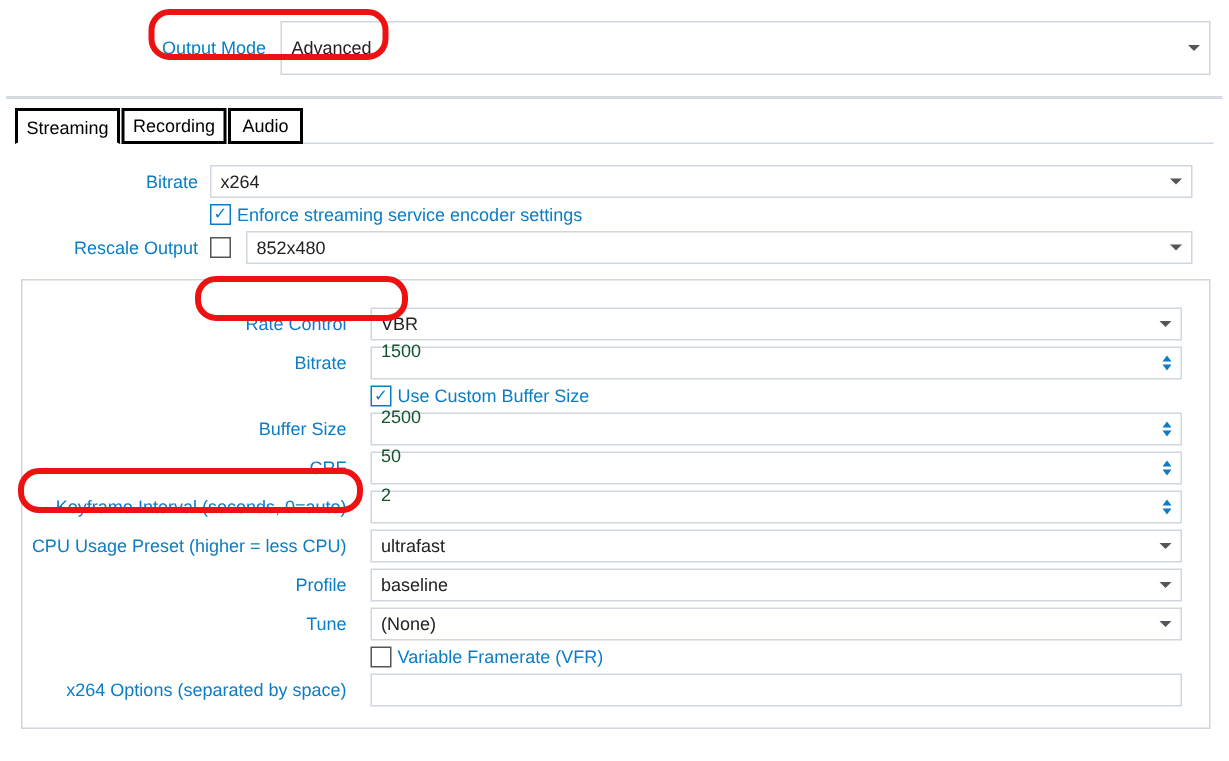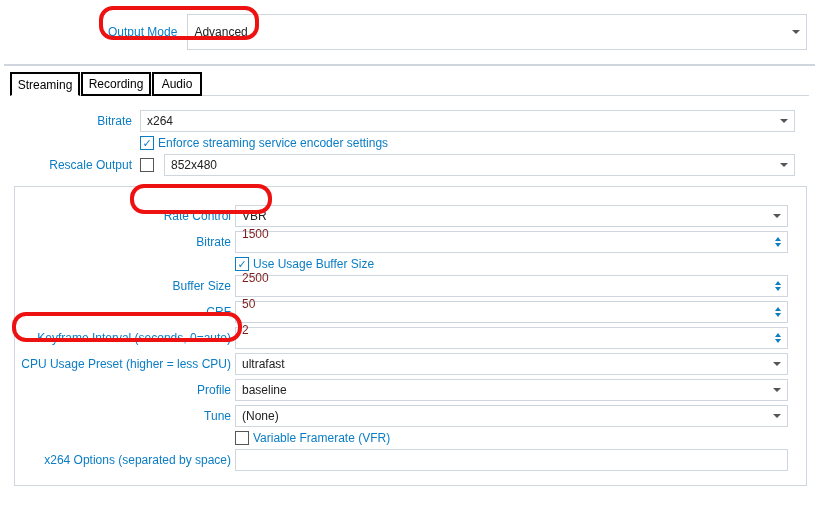--- a/index.html
+++ b/index.html
@@ -13,23 +13,23 @@
 .hr2 { border-top: 1px solid #cfd6dd; margin: 0 4px 2px 4px; }
 .tabs { position: relative; margin: 6px 10px 0 10px; height: 24px; }
 .tabs-border { position: absolute; left: 0; right: 0; bottom: 0; border-bottom: 1px solid #cfd6dd; }
 .tab { position: absolute; bottom: 0; height: 24px; border: 2px solid #000000; background: #fff; color: #000000; display: flex; align-items: center; justify-content: center; padding: 0 12px; cursor: pointer; }
 .tab.active { border-bottom: 1px solid #fff; z-index: 2; }
 .tab1 { left: 0; width: 70px; }
 .tab2 { left: 71px; width: 70px; }
 .tab3 { left: 142px; width: 50px; }
 .row { display: flex; align-items: center; margin: 4px 12px 4px 0; }
 .label { width: 132px; text-align: right; color: #0a7dc4; margin-right: 8px; }
-.label-wide { width: 210px; text-align: right; color: #0a7dc4; margin-right: 4px; }
+.label-wide { width: 210px; text-align: right; color: #0a7dc4; margin-right: 16px; }
 .select { flex: 1; height: 22px; border: 1px solid #cfd6dd; background: #fff; display: flex; align-items: center; justify-content: space-between; padding: 0 6px; color: #222; }
-.spinner { flex: 1; height: 22px; border: 1px solid #cfd6dd; background: #fff; display: flex; align-items: center; padding: 0 0 16px 6px; position: relative; color: #7f1d1d; }
+.spinner { flex: 1; height: 22px; border: 1px solid #cfd6dd; background: #fff; display: flex; align-items: center; padding: 0 0 16px 6px; position: relative; color: #14532d; }
 .spin-arrows { position: absolute; right: 2px; top: 0; bottom: 0; width: 14px; display: flex; flex-direction: column; justify-content: center; align-items: center; gap: 2px; }
 .up-a { width: 0; height: 0; border-left: 3px solid transparent; border-right: 3px solid transparent; border-bottom: 4px solid #0a7dc4; cursor: pointer; }
 .down-a { width: 0; height: 0; border-left: 3px solid transparent; border-right: 3px solid transparent; border-top: 4px solid #0a7dc4; cursor: pointer; }
 .chk { width: 14px; height: 14px; border: 1px solid #0a7dc4; display: inline-flex; align-items: center; justify-content: center; margin-right: 4px; background: #fff; cursor: pointer; color: #0a7dc4; font-size: 11px; line-height: 1; }
 .chk.unchecked { color: transparent; }
 .chk.empty { border-color: #555; }
 .chkrow { display: flex; align-items: center; }
 .panel { border: 1px solid #cfd6dd; margin: 10px 12px 10px 14px; padding: 14px 6px 10px 6px; }
 .red-circle { position: absolute; border: 4px solid #e11; border-radius: 14px; pointer-events: none; }
 .c1 { left: 99px; top: 6px; width: 160px; height: 34px; }
@@ -97,21 +97,21 @@
       <div class="spin-arrows">
           <span class="up-a"></span>
           <span class="down-a"></span>
         </div>
     </div>
   </div>
   <div class="row">
     <span class="label-wide"></span>
     <div class="chkrow">
       <span class="chk">✓</span>
-      <span class="link-color">Use Usage Buffer Size</span>
+      <span class="link-color">Use Custom Buffer Size</span>
     </div>
   </div>
   <div class="row">
     <span class="label-wide">Buffer Size</span>
     <div class="spinner">
       <span>2500</span>
       <div class="spin-arrows">
           <span class="up-a"></span>
           <span class="down-a"></span>
         </div>

